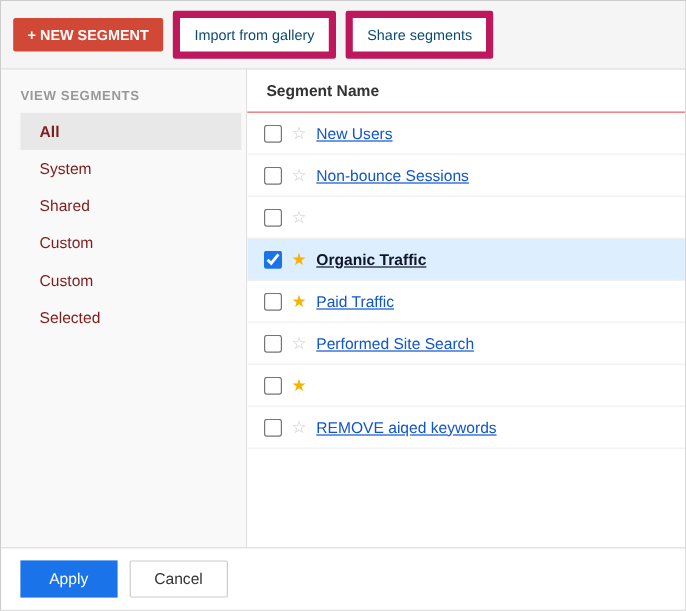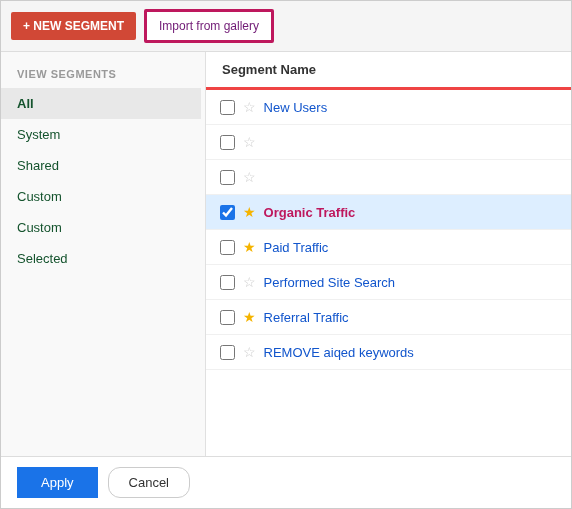--- a/index.html
+++ b/index.html
@@ -37,22 +37,22 @@
       border: none;
       padding: 7px 12px;
       font-size: 12px;
       font-weight: bold;
       cursor: pointer;
       border-radius: 2px;
     }
 
     .btn-toolbar {
       background: #fff;
-      color: #701a75;
-      border: 3px solid #be185d;
+      color: #0c4a6e;
+      border: 6px solid #be185d;
       padding: 7px 12px;
       font-size: 12px;
       cursor: pointer;
       border-radius: 2px;
     }
 
     
     .main-content {
       display: flex;
       flex: 1;
@@ -72,43 +72,44 @@
       font-size: 11px;
       color: #999;
       font-weight: bold;
       padding: 0 16px 8px 16px;
       letter-spacing: 0.5px;
     }
 
     .sidebar-item {
       padding: 8px 16px;
       cursor: pointer;
-      color: #14532d;
-      font-size: 13px;
+      color: #7f1d1d;
+      font-size: 13px;
+      margin-left: 16px;
     }
 
     .sidebar-item.active {
       background: #e8e8e8;
       font-weight: bold;
     }
 
     
     .segments-area {
       flex: 1;
       display: flex;
       flex-direction: column;
       overflow: hidden;
     }
 
     .segments-header {
       padding: 10px 16px;
       font-size: 13px;
       font-weight: bold;
       color: #333;
-      border-bottom: 3px solid #ef4444;
+      border-bottom: 1px solid #ef4444;
       background: #fff;
     }
 
     .segments-list {
       flex: 1;
       overflow-y: auto;
       background: #fff;
     }
 
     .segment-row {
@@ -136,25 +137,26 @@
       color: #ccc;
     }
 
     .star-icon.filled {
       color: #f5b400;
     }
 
     .segment-name {
       font-size: 13px;
       color: #1155cc;
+      text-decoration: underline;
     }
 
     .segment-row.selected .segment-name {
       font-weight: bold;
-      color: #be185d;
+      color: #0f172a;
     }
 
     
     .footer {
       display: flex;
       align-items: center;
       padding: 10px 16px;
       gap: 10px;
       border-top: 1px solid #ddd;
       background: #fff;
@@ -170,31 +172,32 @@
       border-radius: 0;
     }
 
     .btn-cancel {
       background: #fff;
       color: #333;
       border: 1px solid #ccc;
       padding: 7px 20px;
       font-size: 13px;
       cursor: pointer;
-      border-radius: 12px;
+      border-radius: 2px;
     }
   </style>
 </head>
 <body>
 
 <div class="container">
 
   <div class="toolbar">
     <button class="btn-new-segment">+ NEW SEGMENT</button>
     <button class="btn-toolbar">Import from gallery</button>
+    <button class="btn-toolbar">Share segments</button>
   </div>
 
   <div class="main-content">
 
     <div class="sidebar">
       <div class="sidebar-label">VIEW SEGMENTS</div>
 
     <div class="sidebar-item active">All</div>
         <div class="sidebar-item">System</div>
         <div class="sidebar-item">Shared</div>
@@ -208,20 +211,21 @@
       <div class="segments-list">
 
       <div class="segment-row">
             <input type="checkbox" style="">
             <span class="star-icon">☆</span>
             <span class="segment-name">New Users</span>
           </div>
           <div class="segment-row">
             <input type="checkbox" style="">
             <span class="star-icon">☆</span>
+            <span class="segment-name">Non-bounce Sessions</span>
           </div>
           <div class="segment-row">
             <input type="checkbox" style="">
             <span class="star-icon">☆</span>
           </div>
           <div class="segment-row selected">
             <input type="checkbox" checked="" style="">
             <span class="star-icon filled">★</span>
             <span class="segment-name">Organic Traffic</span>
           </div>
@@ -231,21 +235,20 @@
             <span class="segment-name">Paid Traffic</span>
           </div>
           <div class="segment-row">
             <input type="checkbox" style="">
             <span class="star-icon">☆</span>
             <span class="segment-name">Performed Site Search</span>
           </div>
           <div class="segment-row">
             <input type="checkbox" style="">
             <span class="star-icon filled">★</span>
-            <span class="segment-name">Referral Traffic</span>
           </div>
           <div class="segment-row">
             <input type="checkbox" style="">
             <span class="star-icon">☆</span>
             <span class="segment-name">REMOVE aiqed keywords</span>
           </div>
         </div>
     </div>
   </div>
 

